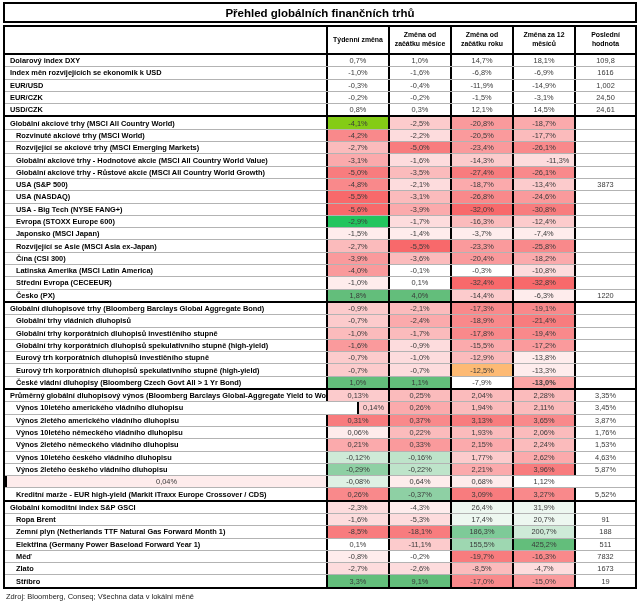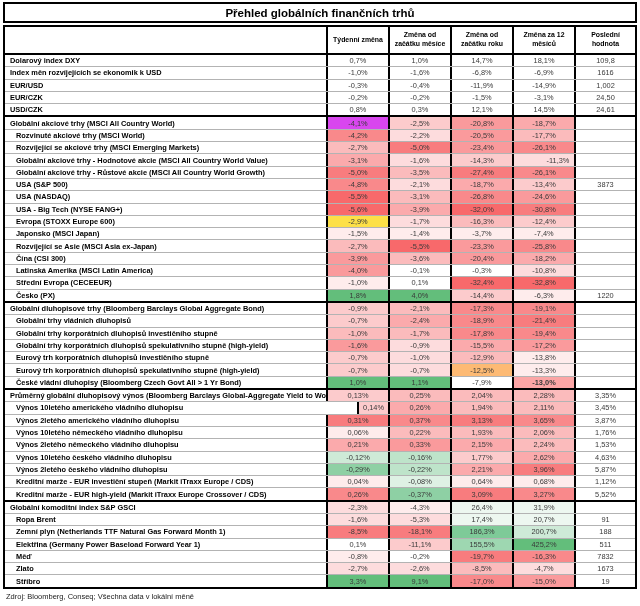--- a/index.html
+++ b/index.html
@@ -86,21 +86,21 @@
         <div class="row">
           <div class="cl">USD/CZK</div>
           <div class="cv">0,8%</div>
           <div class="cv">0,3%</div>
           <div class="cv">12,1%</div>
           <div class="cv">14,5%</div>
           <div class="cv">24,61</div>
         </div>
         <div class="row section">
           <div class="cl">Globální akciové trhy (MSCI All Country World)</div>
-          <div class="cv" style="background-color: #d946ef; text-align: center;">-4,1%</div>
+          <div class="cv" style="background-color: #84cc16; text-align: center;">-4,1%</div>
           <div class="cv" style="background-color: rgb(252, 203, 204);">-2,5%</div>
           <div class="cv" style="background-color: rgb(250, 154, 156);">-20,8%</div>
           <div class="cv" style="background-color: rgb(251, 170, 172);">-18,7%</div>
           <div class="cv"></div>
         </div>
         <div class="row">
           <div class="cl ind">Rozvinuté akciové trhy (MSCI World)</div>
           <div class="cv" style="background-color: rgb(249, 137, 139);">-4,2%</div>
           <div class="cv" style="background-color: rgb(253, 220, 221);">-2,2%</div>
           <div class="cv" style="background-color: rgb(250, 154, 156);">-20,5%</div>
@@ -150,21 +150,21 @@
         <div class="row">
           <div class="cl ind">USA - Big Tech (NYSE FANG+)</div>
           <div class="cv" style="background-color: rgb(248, 105, 107);">-5,6%</div>
           <div class="cv" style="background-color: rgb(251, 170, 172);">-3,9%</div>
           <div class="cv" style="background-color: rgb(248, 105, 107);">-32,0%</div>
           <div class="cv" style="background-color: rgb(248, 124, 126);">-30,8%</div>
           <div class="cv"></div>
         </div>
         <div class="row">
           <div class="cl ind">Evropa (STOXX Europe 600)</div>
-          <div class="cv" style="background-color: #fde047;">-2,9%</div>
+          <div class="cv" style="background-color: #22c55e;">-2,9%</div>
           <div class="cv" style="background-color: rgb(253, 220, 221);">-1,7%</div>
           <div class="cv" style="background-color: rgb(251, 187, 188);">-16,3%</div>
           <div class="cv" style="background-color: rgb(252, 203, 204);">-12,4%</div>
           <div class="cv"></div>
         </div>
         <div class="row">
           <div class="cl ind">Japonsko (MSCI Japan)</div>
           <div class="cv" style="background-color: rgb(254, 236, 236);">-1,5%</div>
           <div class="cv" style="background-color: rgb(254, 236, 236);">-1,4%</div>
           <div class="cv" style="background-color: rgb(254, 236, 236);">-3,7%</div>
@@ -317,21 +317,20 @@
         </div>
         <div class="row">
           <div class="cl ind">Výnos 2letého českého vládního dluhopisu</div>
           <div class="cv" style="background-color: rgb(142, 208, 164);">-0,29%</div>
           <div class="cv" style="background-color: rgb(190, 228, 202);">-0,22%</div>
           <div class="cv" style="background-color: rgb(251, 170, 172);">2,21%</div>
           <div class="cv" style="background-color: rgb(248, 124, 126);">3,96%</div>
           <div class="cv">5,87%</div>
         </div>
         <div class="row">
-          <div class="cl ind">Kreditní marže - EUR investiční stupeň (Markit iTraxx Europe / CDS)</div>
           <div class="cv" style="background-color: rgb(254, 236, 236);">0,04%</div>
           <div class="cv" style="background-color: rgb(222, 241, 228);">-0,08%</div>
           <div class="cv" style="background-color: rgb(254, 236, 236);">0,64%</div>
           <div class="cv" style="background-color: rgb(254, 236, 236);">0,68%</div>
           <div class="cv">1,12%</div>
         </div>
         <div class="row">
           <div class="cl ind">Kreditní marže - EUR high-yield (Markit iTraxx Europe Crossover / CDS)</div>
           <div class="cv" style="background-color: rgb(249, 137, 139);">0,26%</div>
           <div class="cv" style="background-color: rgb(142, 208, 164);">-0,37%</div>

